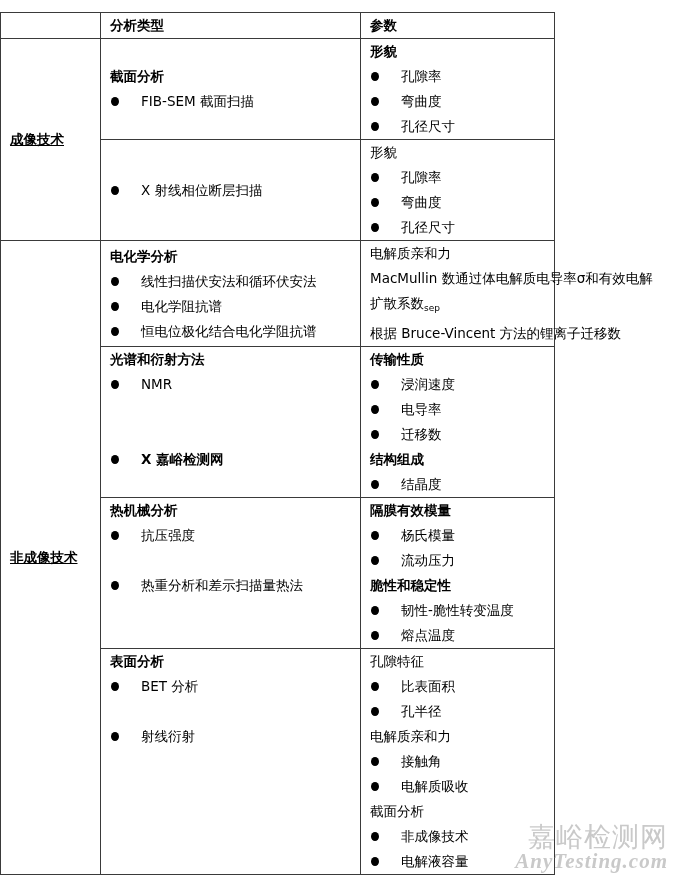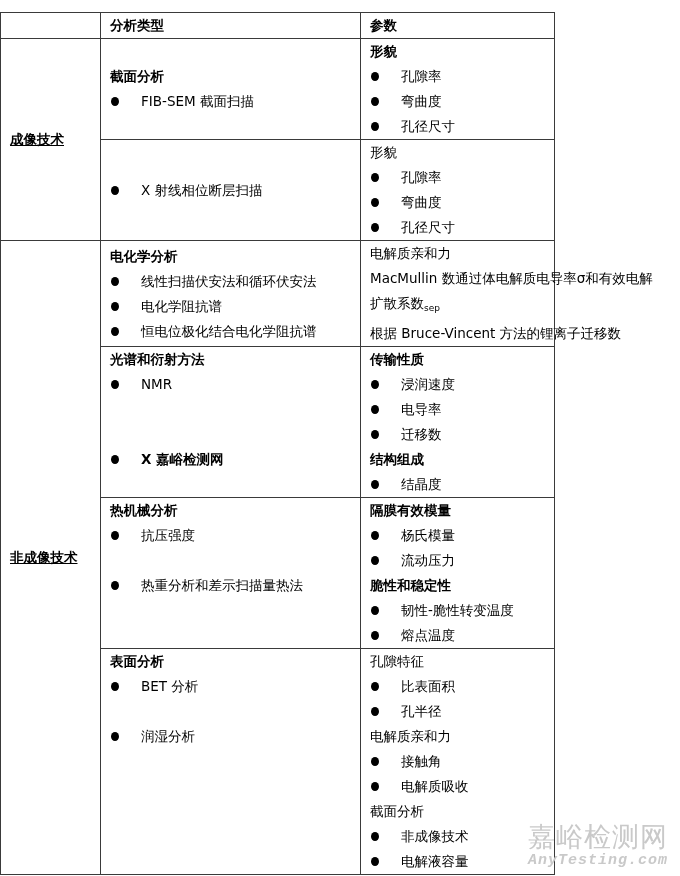--- a/index.html
+++ b/index.html
@@ -26,21 +26,21 @@
       position: absolute; left: 1px; top: 8px; width: 8px; height: 9px;
       border-radius: 50%; background: #000;
     }
     .gap { height: 25px; }
     .sub { font-size: 9px; vertical-align: -3px; }
     .watermark {
       position: absolute; right: 12px; top: 822px; text-align: right;
       color: #c9c9c9; pointer-events: none;
     }
     .wm-cn { font-size: 27px; font-weight: normal; letter-spacing: 1px; line-height: 30px; font-family: "DejaVu Sans", sans-serif; }
-    .wm-en { font-size: 15px; font-style: italic; font-weight: bold; letter-spacing: 1px; line-height: 18px; font-family: Liberation Mono, monospace; }
+    .wm-en { font-size: 21px; font-style: italic; font-weight: bold; letter-spacing: 1px; line-height: 18px; font-family: Liberation Serif, serif; }
   </style>
 </head>
 <body>
 
 <table class="tbl">
   <tbody>
       <tr class="hdr">
     <td class="c1"></td>
     <td class="c2">分析类型</td>
     <td class="c3">参数</td>
@@ -121,21 +121,21 @@
       <div class="li"><span class="dot"></span><span>韧性-脆性转变温度</span></div>
       <div class="li"><span class="dot"></span><span>熔点温度</span></div>
     </td>
   </tr>
 
   <tr style="height:223px">
     <td class="c2" style="vertical-align:top">
       <div class="b">表面分析</div>
       <div class="li"><span class="dot"></span><span>BET 分析</span></div>
       <div class="gap"></div>
-      <div class="li"><span class="dot"></span><span>润湿分析</span></div>
+      <div class="li"><span class="dot"></span><span>射线衍射</span></div>
     </td>
     <td class="c3">
       <div>孔隙特征</div>
       <div class="li"><span class="dot"></span><span>比表面积</span></div>
       <div class="li"><span class="dot"></span><span>孔半径</span></div>
       <div>电解质亲和力</div>
       <div class="li"><span class="dot"></span><span>接触角</span></div>
       <div class="li"><span class="dot"></span><span>电解质吸收</span></div>
       <div>截面分析</div>
       <div class="li"><span class="dot"></span><span>非成像技术</span></div>

